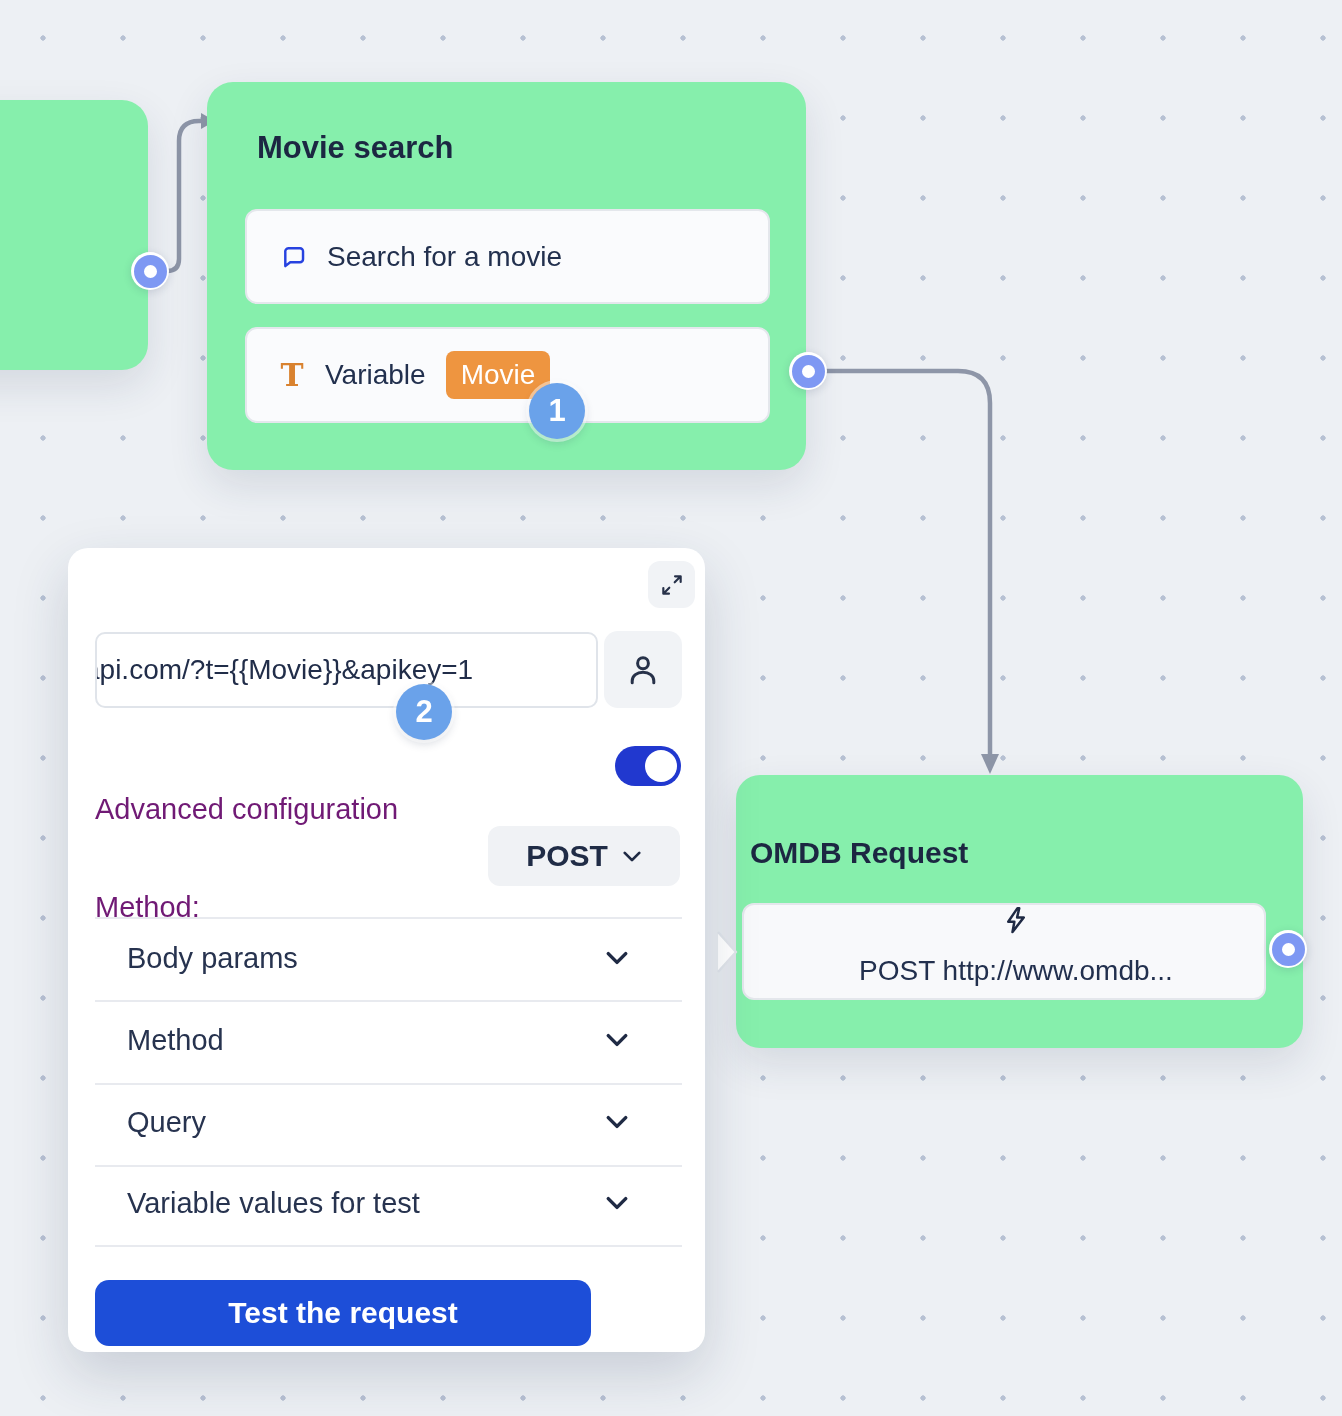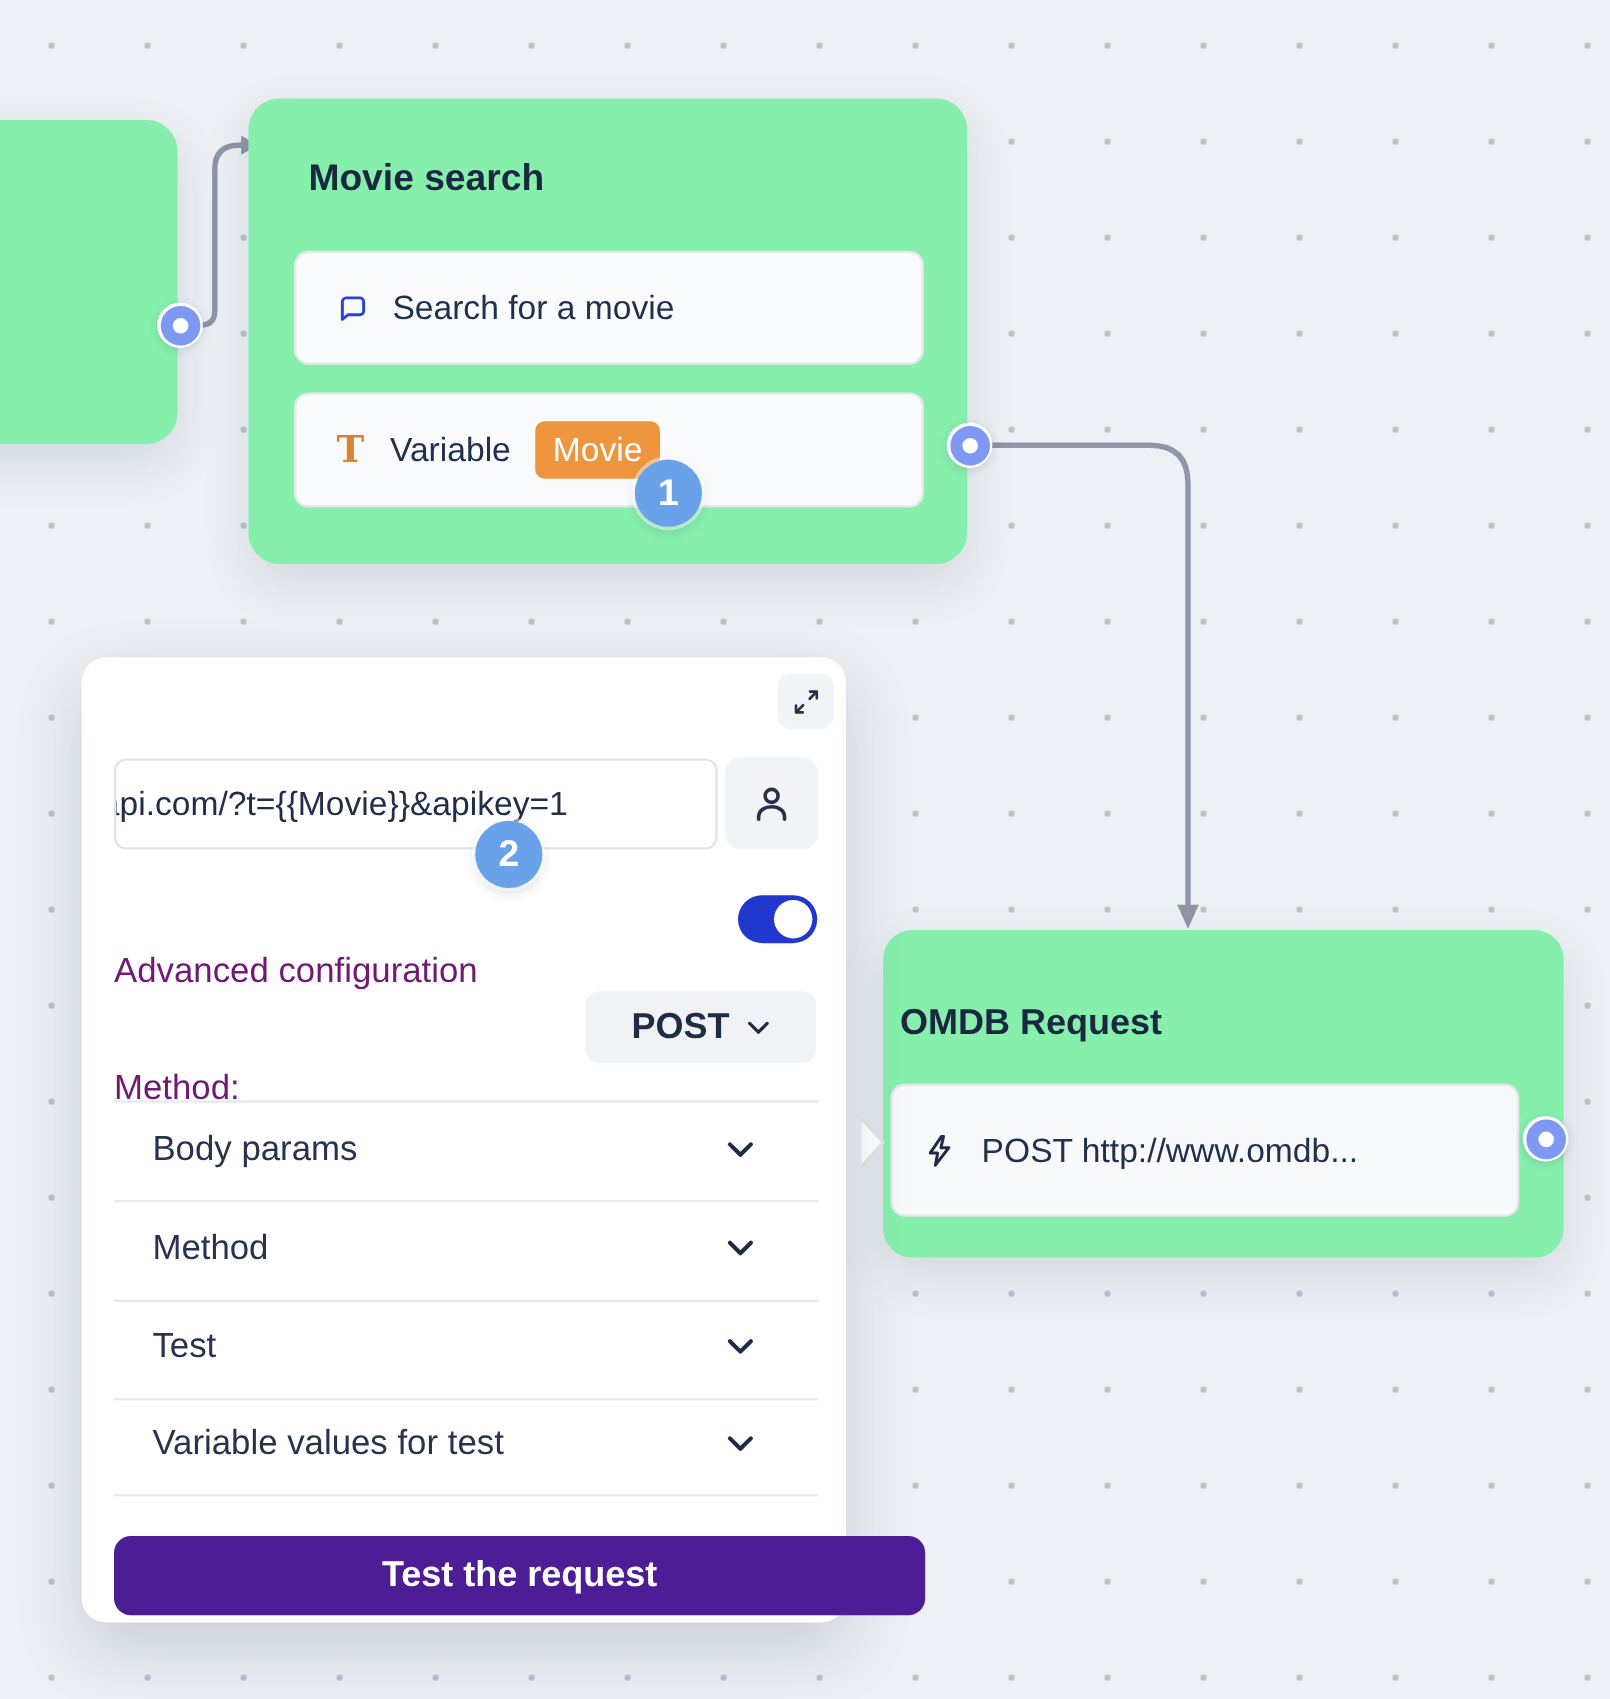--- a/index.html
+++ b/index.html
@@ -73,29 +73,29 @@
     border-radius:20px; background:#2138cf; cursor:pointer; }
   .toggle .knob{ position:absolute; right:4px; top:4px; width:32px; height:32px;
     border-radius:50%; background:#fff; }
   .method-btn{ position:absolute; left:420px; top:278px; width:192px; height:60px;
     background:#f0f2f5; border-radius:12px; display:flex; align-items:center;
     justify-content:center; gap:14px; font-size:30px; font-weight:600;
     color:#202c46; cursor:pointer; }
   .divider{ position:absolute; left:27px; width:587px; height:2px; background:#e8eaef; }
   .acc-label{ position:absolute; left:59px; font-size:29px; color:#27334f; line-height:44px; }
   .acc-chev{ position:absolute; left:537px; }
-  .test-btn{ position:absolute; left:27px; top:732px; width:676px; height:66px;
-    background:#4c1d95; border:none; border-radius:14px; color:#fff;
+  .test-btn{ position:absolute; left:27px; top:732px; width:496px; height:66px;
+    background:#1d4ed8; border:none; border-radius:14px; color:#fff;
     font-size:30px; font-weight:bold; font-family:"Liberation Sans",sans-serif; cursor:pointer; }
 
   
   .omdb-card{ left:722px; top:775px; width:567px; height:273px; border-radius:24px;margin-left:14px; }
   .omdb-title{ left:14px; top:56px; font-size:30px; line-height:44px; }
-  .omdb-row{ left:6px; top:128px; width:524px; height:111px; padding-left:24px; 
-    background:#f8f9fb; }
+  .omdb-row{ left:6px; top:128px; width:524px; height:97px; padding-left:24px; 
+    background:#f8f9fb;flex-direction:column; }
   .notch{ position:absolute; left:-22px; top:153px; }
 </style>
 </head>
 <body>
 
 <div class="grid"></div>
 
 <svg class="wires" width="1342" height="1416" viewBox="0 0 1342 1416">
   <path d="M162 271 H167 Q179 271 179 259 V141 Q179 121 199 121 H201" fill="none" stroke="#8e96a8" stroke-width="4.5" stroke-linecap="round"></path>
   <polygon points="201,113 215,121 201,129" fill="#8e96a8"></polygon>
@@ -186,21 +186,21 @@
     <path d="M3 3 L11 11 L19 3" fill="none" stroke="#1f2a44" stroke-width="3.2" stroke-linecap="round" stroke-linejoin="round"></path>
   </svg>
   <div class="divider" style="top:452px;"></div>
 
   <div class="acc-label" style="top:470px;">Method</div>
   <svg class="acc-chev" style="top:484px;" width="24" height="16" viewBox="0 0 22 14">
     <path d="M3 3 L11 11 L19 3" fill="none" stroke="#1f2a44" stroke-width="3.2" stroke-linecap="round" stroke-linejoin="round"></path>
   </svg>
   <div class="divider" style="top:535px;"></div>
 
-  <div class="acc-label" style="top:552px;">Test</div>
+  <div class="acc-label" style="top:552px;">Query</div>
   <svg class="acc-chev" style="top:566px;" width="24" height="16" viewBox="0 0 22 14">
     <path d="M3 3 L11 11 L19 3" fill="none" stroke="#1f2a44" stroke-width="3.2" stroke-linecap="round" stroke-linejoin="round"></path>
   </svg>
   <div class="divider" style="top:617px;"></div>
 
   <div class="acc-label" style="top:633px;">Variable values for test</div>
   <svg class="acc-chev" style="top:647px;" width="24" height="16" viewBox="0 0 22 14">
     <path d="M3 3 L11 11 L19 3" fill="none" stroke="#1f2a44" stroke-width="3.2" stroke-linecap="round" stroke-linejoin="round"></path>
   </svg>
   <div class="divider" style="top:697px;"></div>

